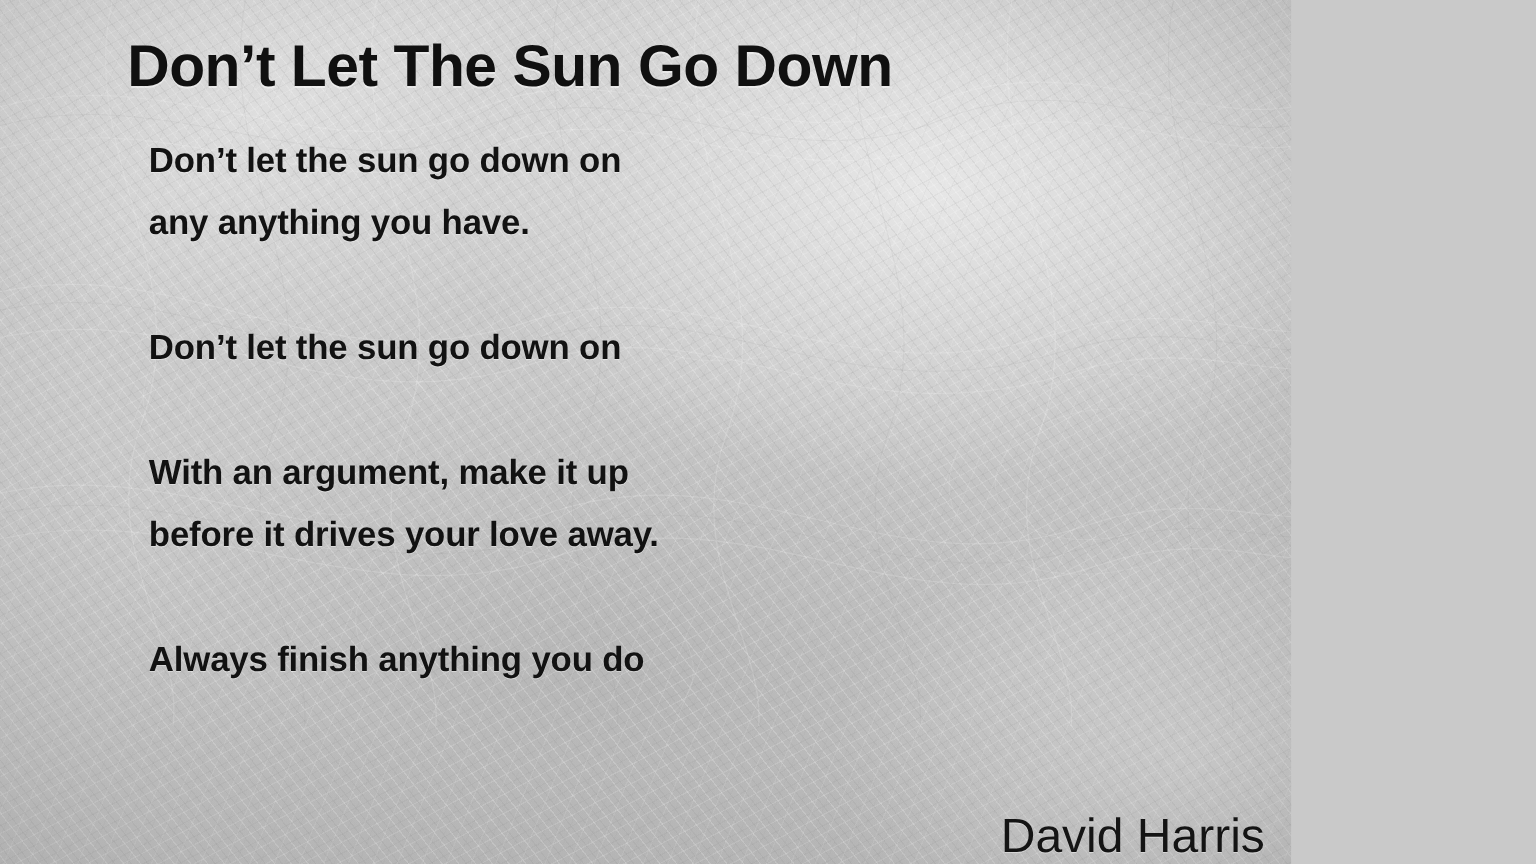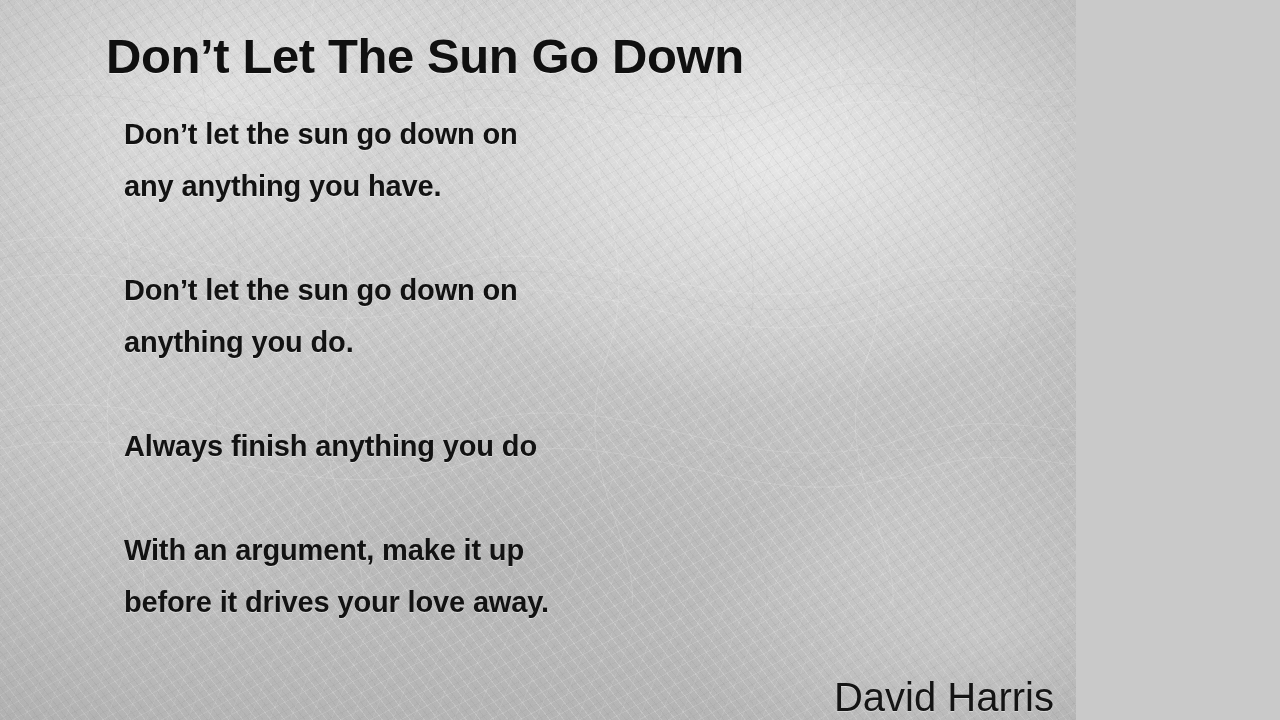--- a/index.html
+++ b/index.html
@@ -204,28 +204,27 @@
 
     <div id="poem-title">Don’t Let The Sun Go Down</div>
 
     <div id="poem-body">
       <div class="poem-stanza">
         <div class="poem-line">Don’t let the sun go down on</div>
         <div class="poem-line">any anything you have.</div>
       </div>
       <div class="poem-stanza">
         <div class="poem-line">Don’t let the sun go down on</div>
-        <div class="poem-line">anything you do.</div>
-      </div>
-      <div class="poem-stanza">
-        <div class="poem-line">Always finish anything you do</div>
       </div>
       <div class="poem-stanza">
         <div class="poem-line">With an argument, make it up</div>
         <div class="poem-line">before it drives your love away.</div>
       </div>
+      <div class="poem-stanza">
+        <div class="poem-line">Always finish anything you do</div>
+      </div>
     </div>
 
     <div id="author-credit">David Harris</div>
 
 
   </div>
 </div>
 
 </body></html>

